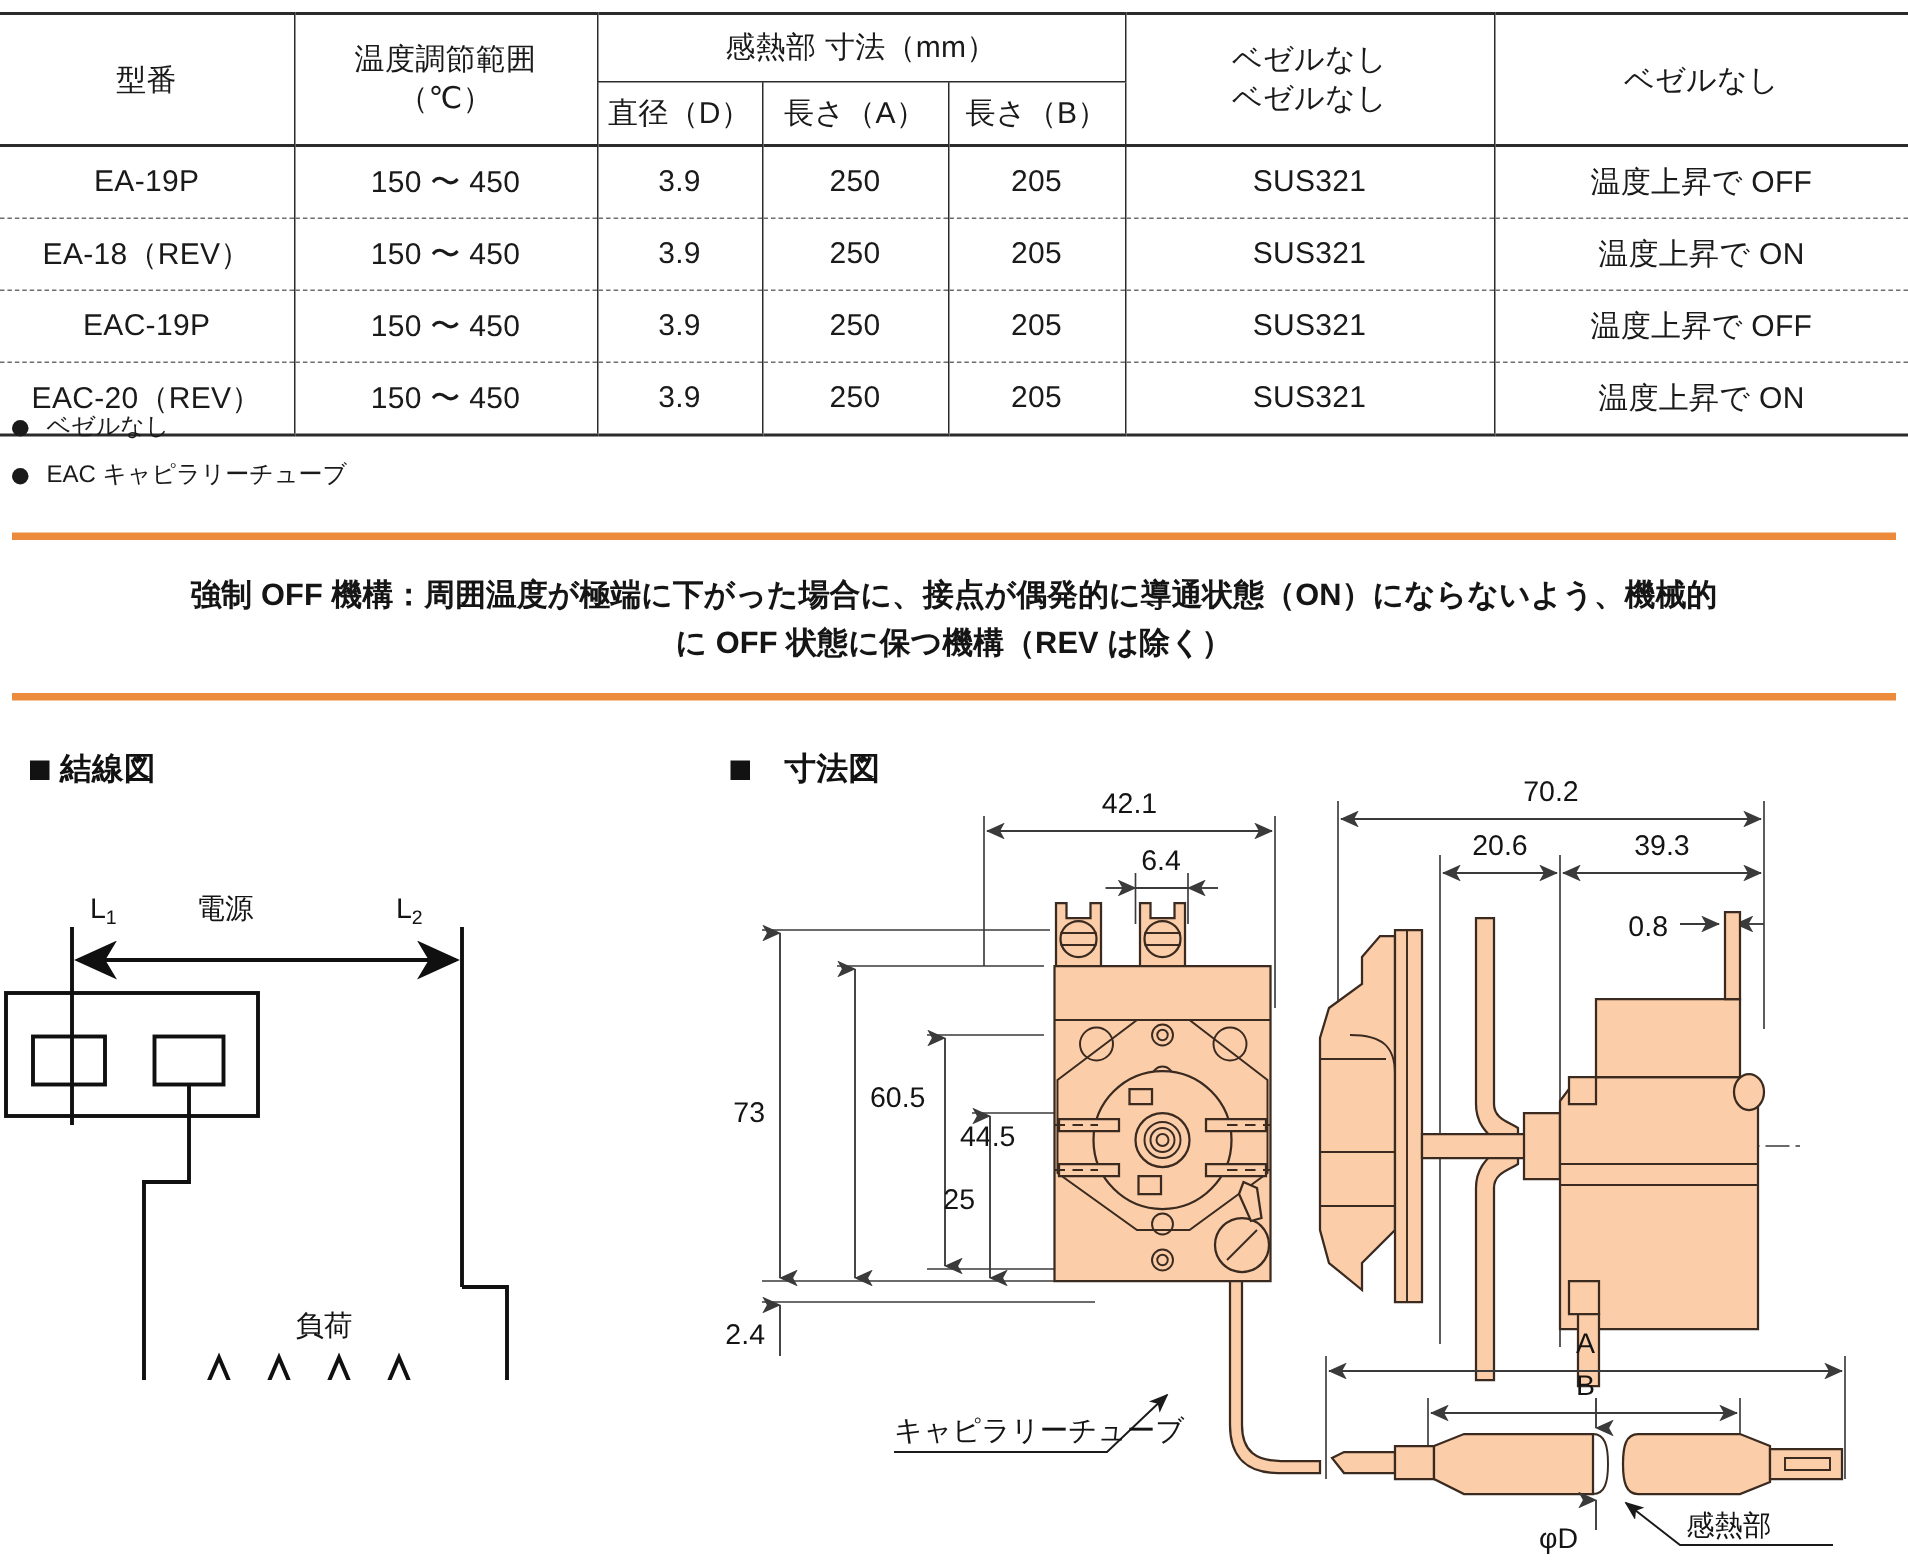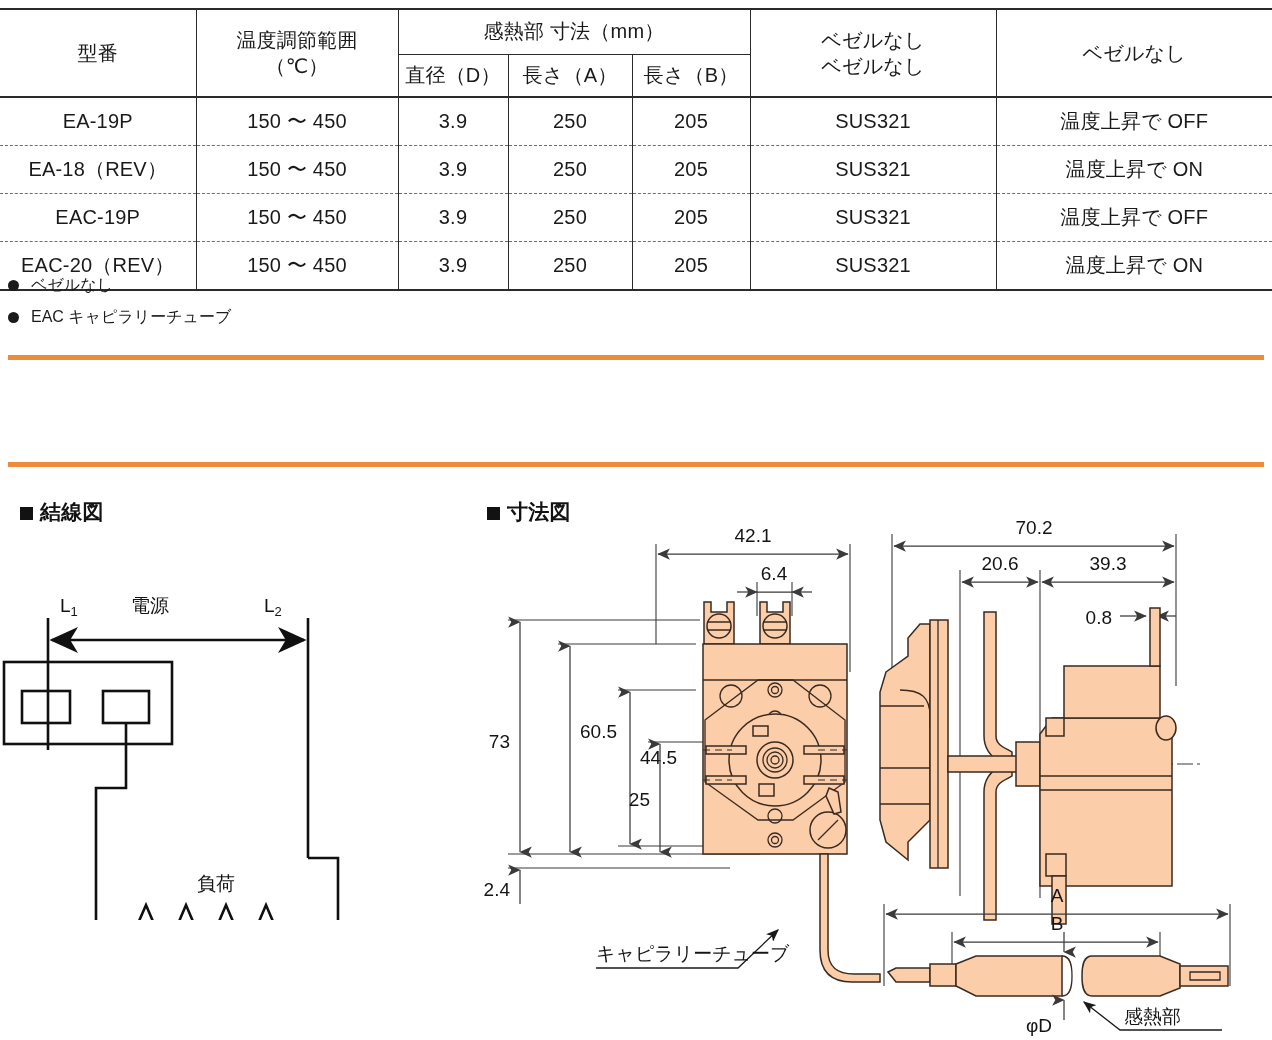--- a/index.html
+++ b/index.html
@@ -56,21 +56,21 @@
   
   .sec-h{
     position:absolute;font-weight:bold;font-size:21px;color:#121212;
     display:flex;align-items:center;letter-spacing:.3px;
   }
   .sec-h .sq{
     width:13px;height:13px;background:#121212;display:inline-block;
     margin-right:7px;flex:none;position:relative;top:1px;
   }
   #h-wiring{left:20px;top:498px;}
-  #h-dim{left:487px;top:498px;}
+  #h-dim{left:487px;top:498px;gap:16px;}
 
   
   #wiring-svg{position:absolute;left:0px;top:560px;}
   #dim-svg{position:absolute;left:460px;top:520px;}
 
   .lbl{font-family:"Liberation Sans","DejaVu Sans",sans-serif;font-size:19px;fill:#141414;}
   .lbl-s{font-family:"Liberation Sans","DejaVu Sans",sans-serif;font-size:13px;fill:#141414;}
   .dimtxt{font-family:"Liberation Sans","DejaVu Sans",sans-serif;font-size:19px;fill:#141414;}
   .wire{fill:none;stroke:#101010;stroke-width:2.6;}
   .dimline{fill:none;stroke:#3a3a3a;stroke-width:1.25;}
@@ -160,20 +160,22 @@
     <span>ベゼルなし</span>
   </div>
   <div class="note">
     <span class="dot"></span>
     <span>EAC キャピラリーチューブ</span>
   </div>
 </div>
 
 <div class="rule-orange" id="rule-top"></div>
 <div class="callout">
+  <span class="l1">強制 OFF 機構：周囲温度が極端に下がった場合に、接点が偶発的に導通状態（ON）にならないよう、機械的</span>
+  <span class="l2">に OFF 状態に保つ機構（REV は除く）</span>
 </div>
 <div class="rule-orange" id="rule-bot"></div>
 
 <div class="sec-h" id="h-wiring">
   <span class="sq"></span>
   <span>結線図</span>
 </div>
 <div class="sec-h" id="h-dim">
   <span class="sq"></span>
   <span>寸法図</span>

